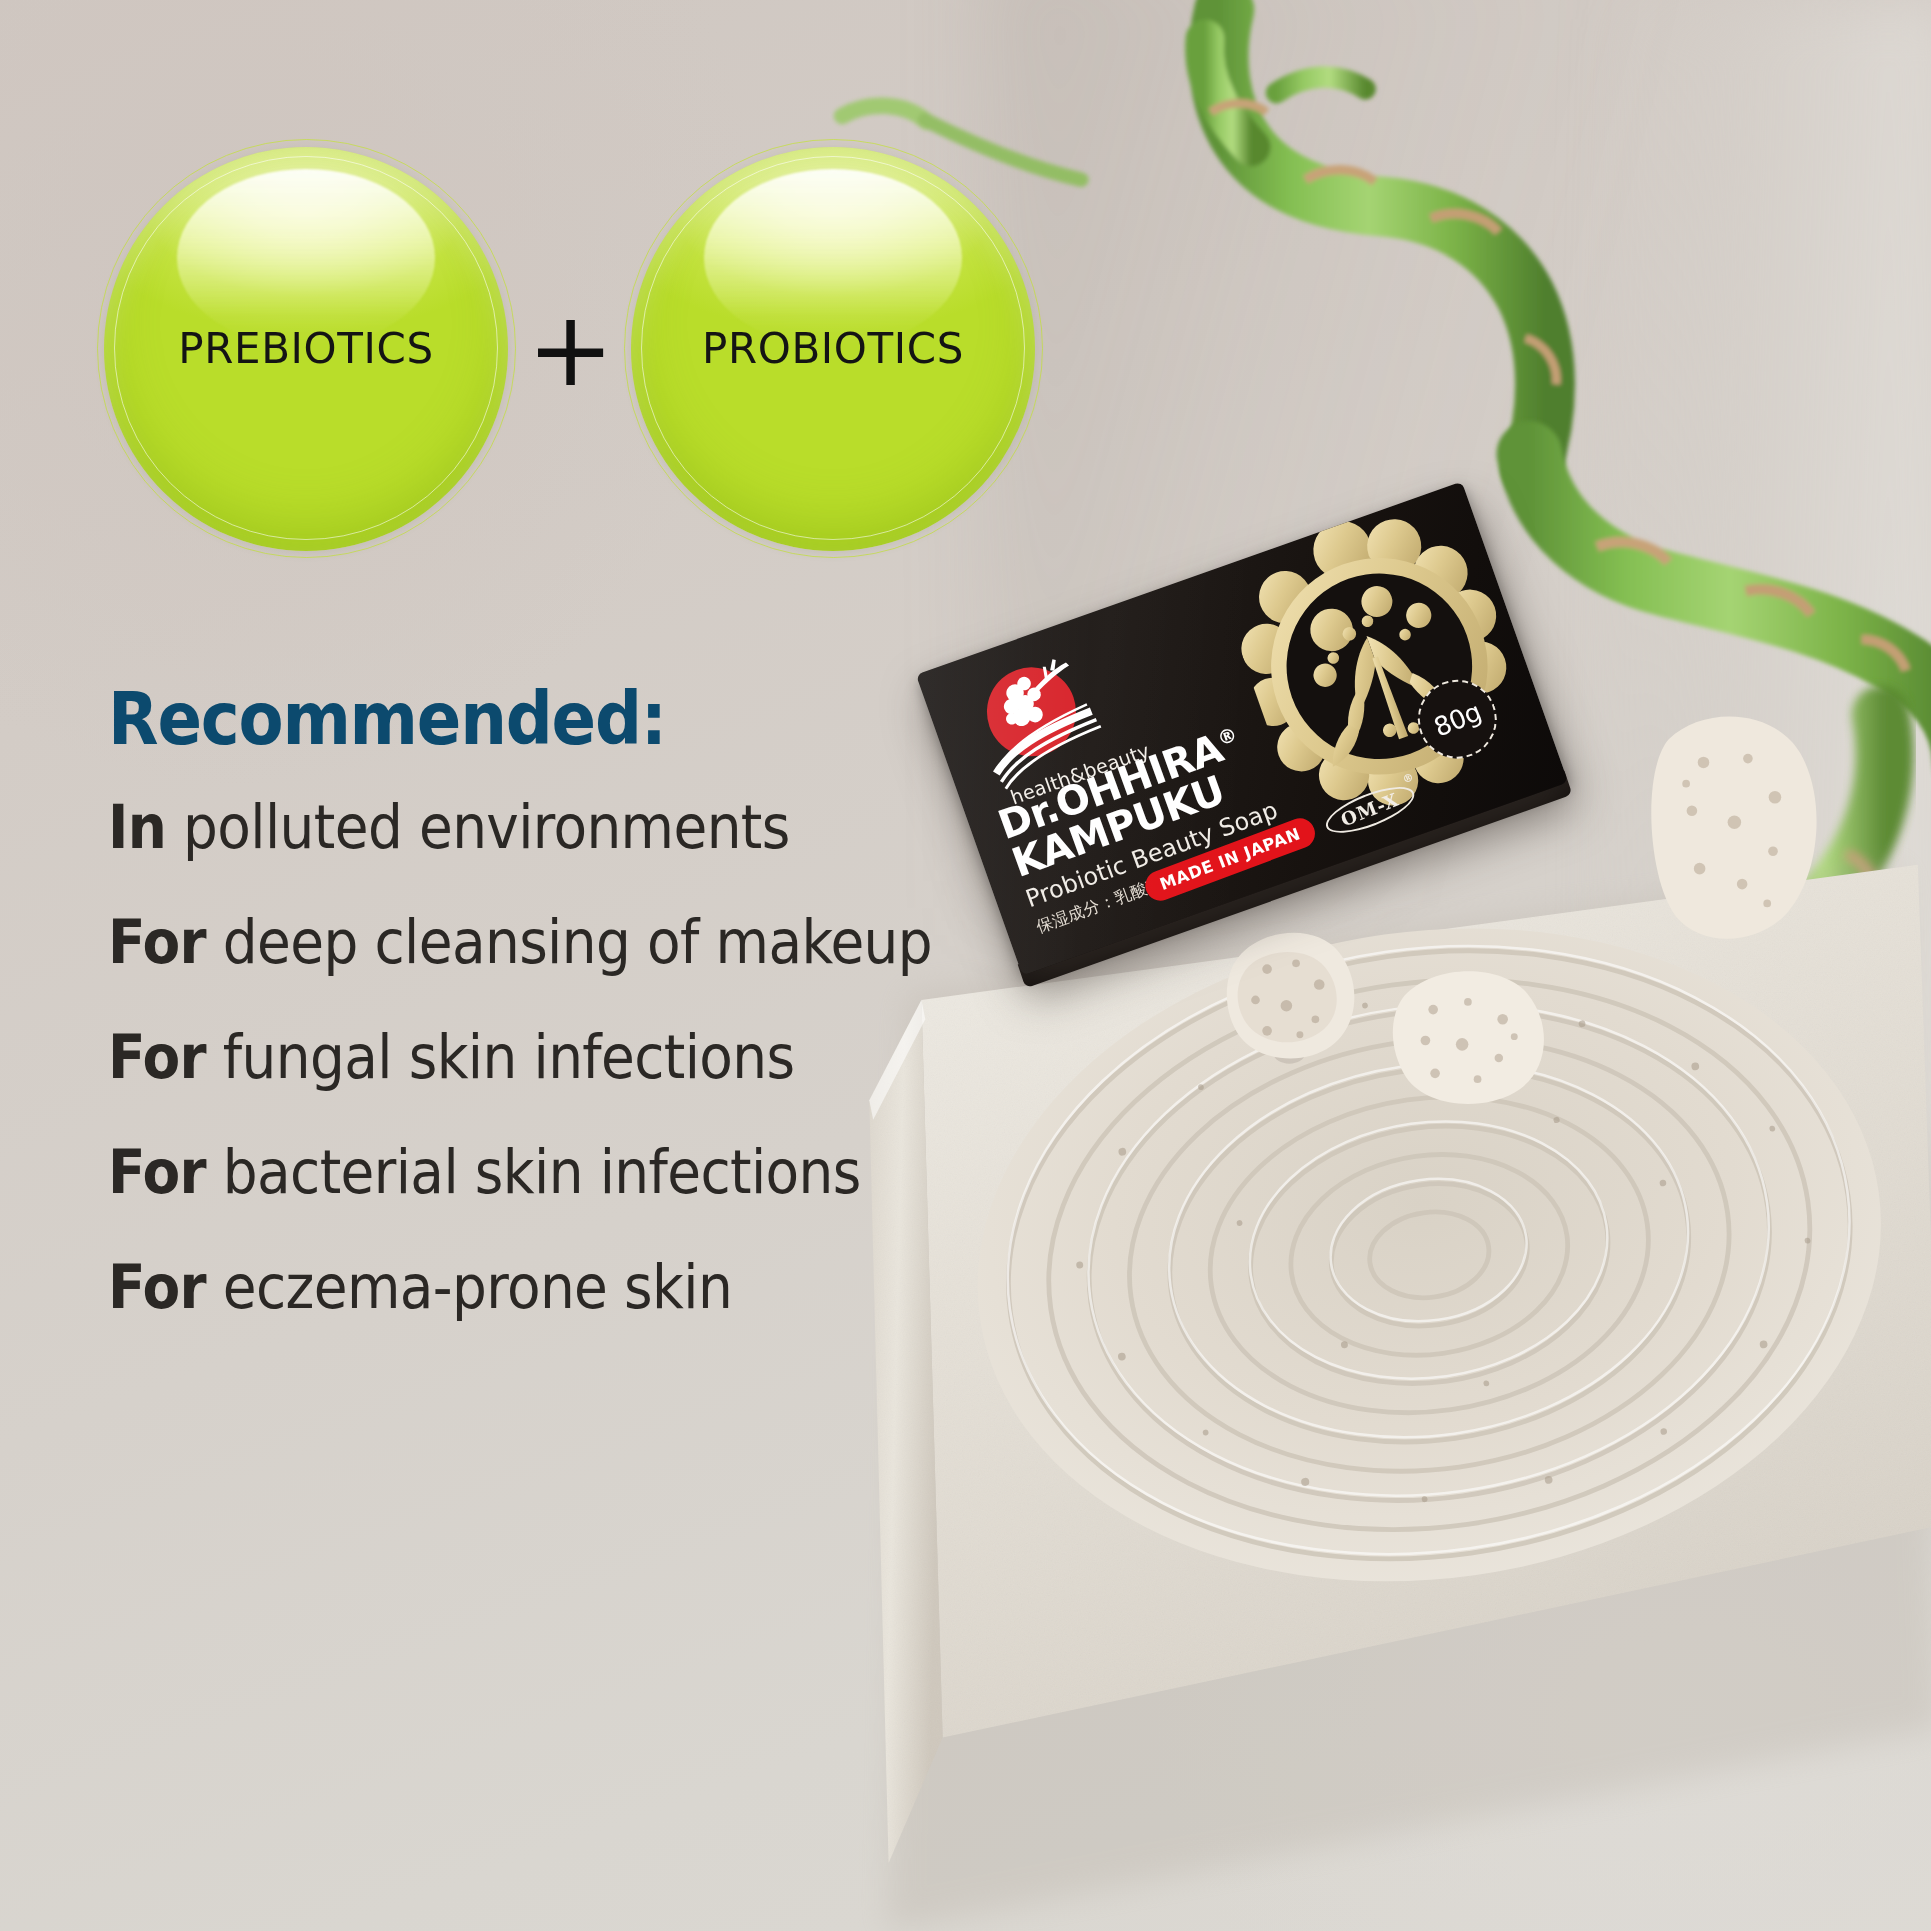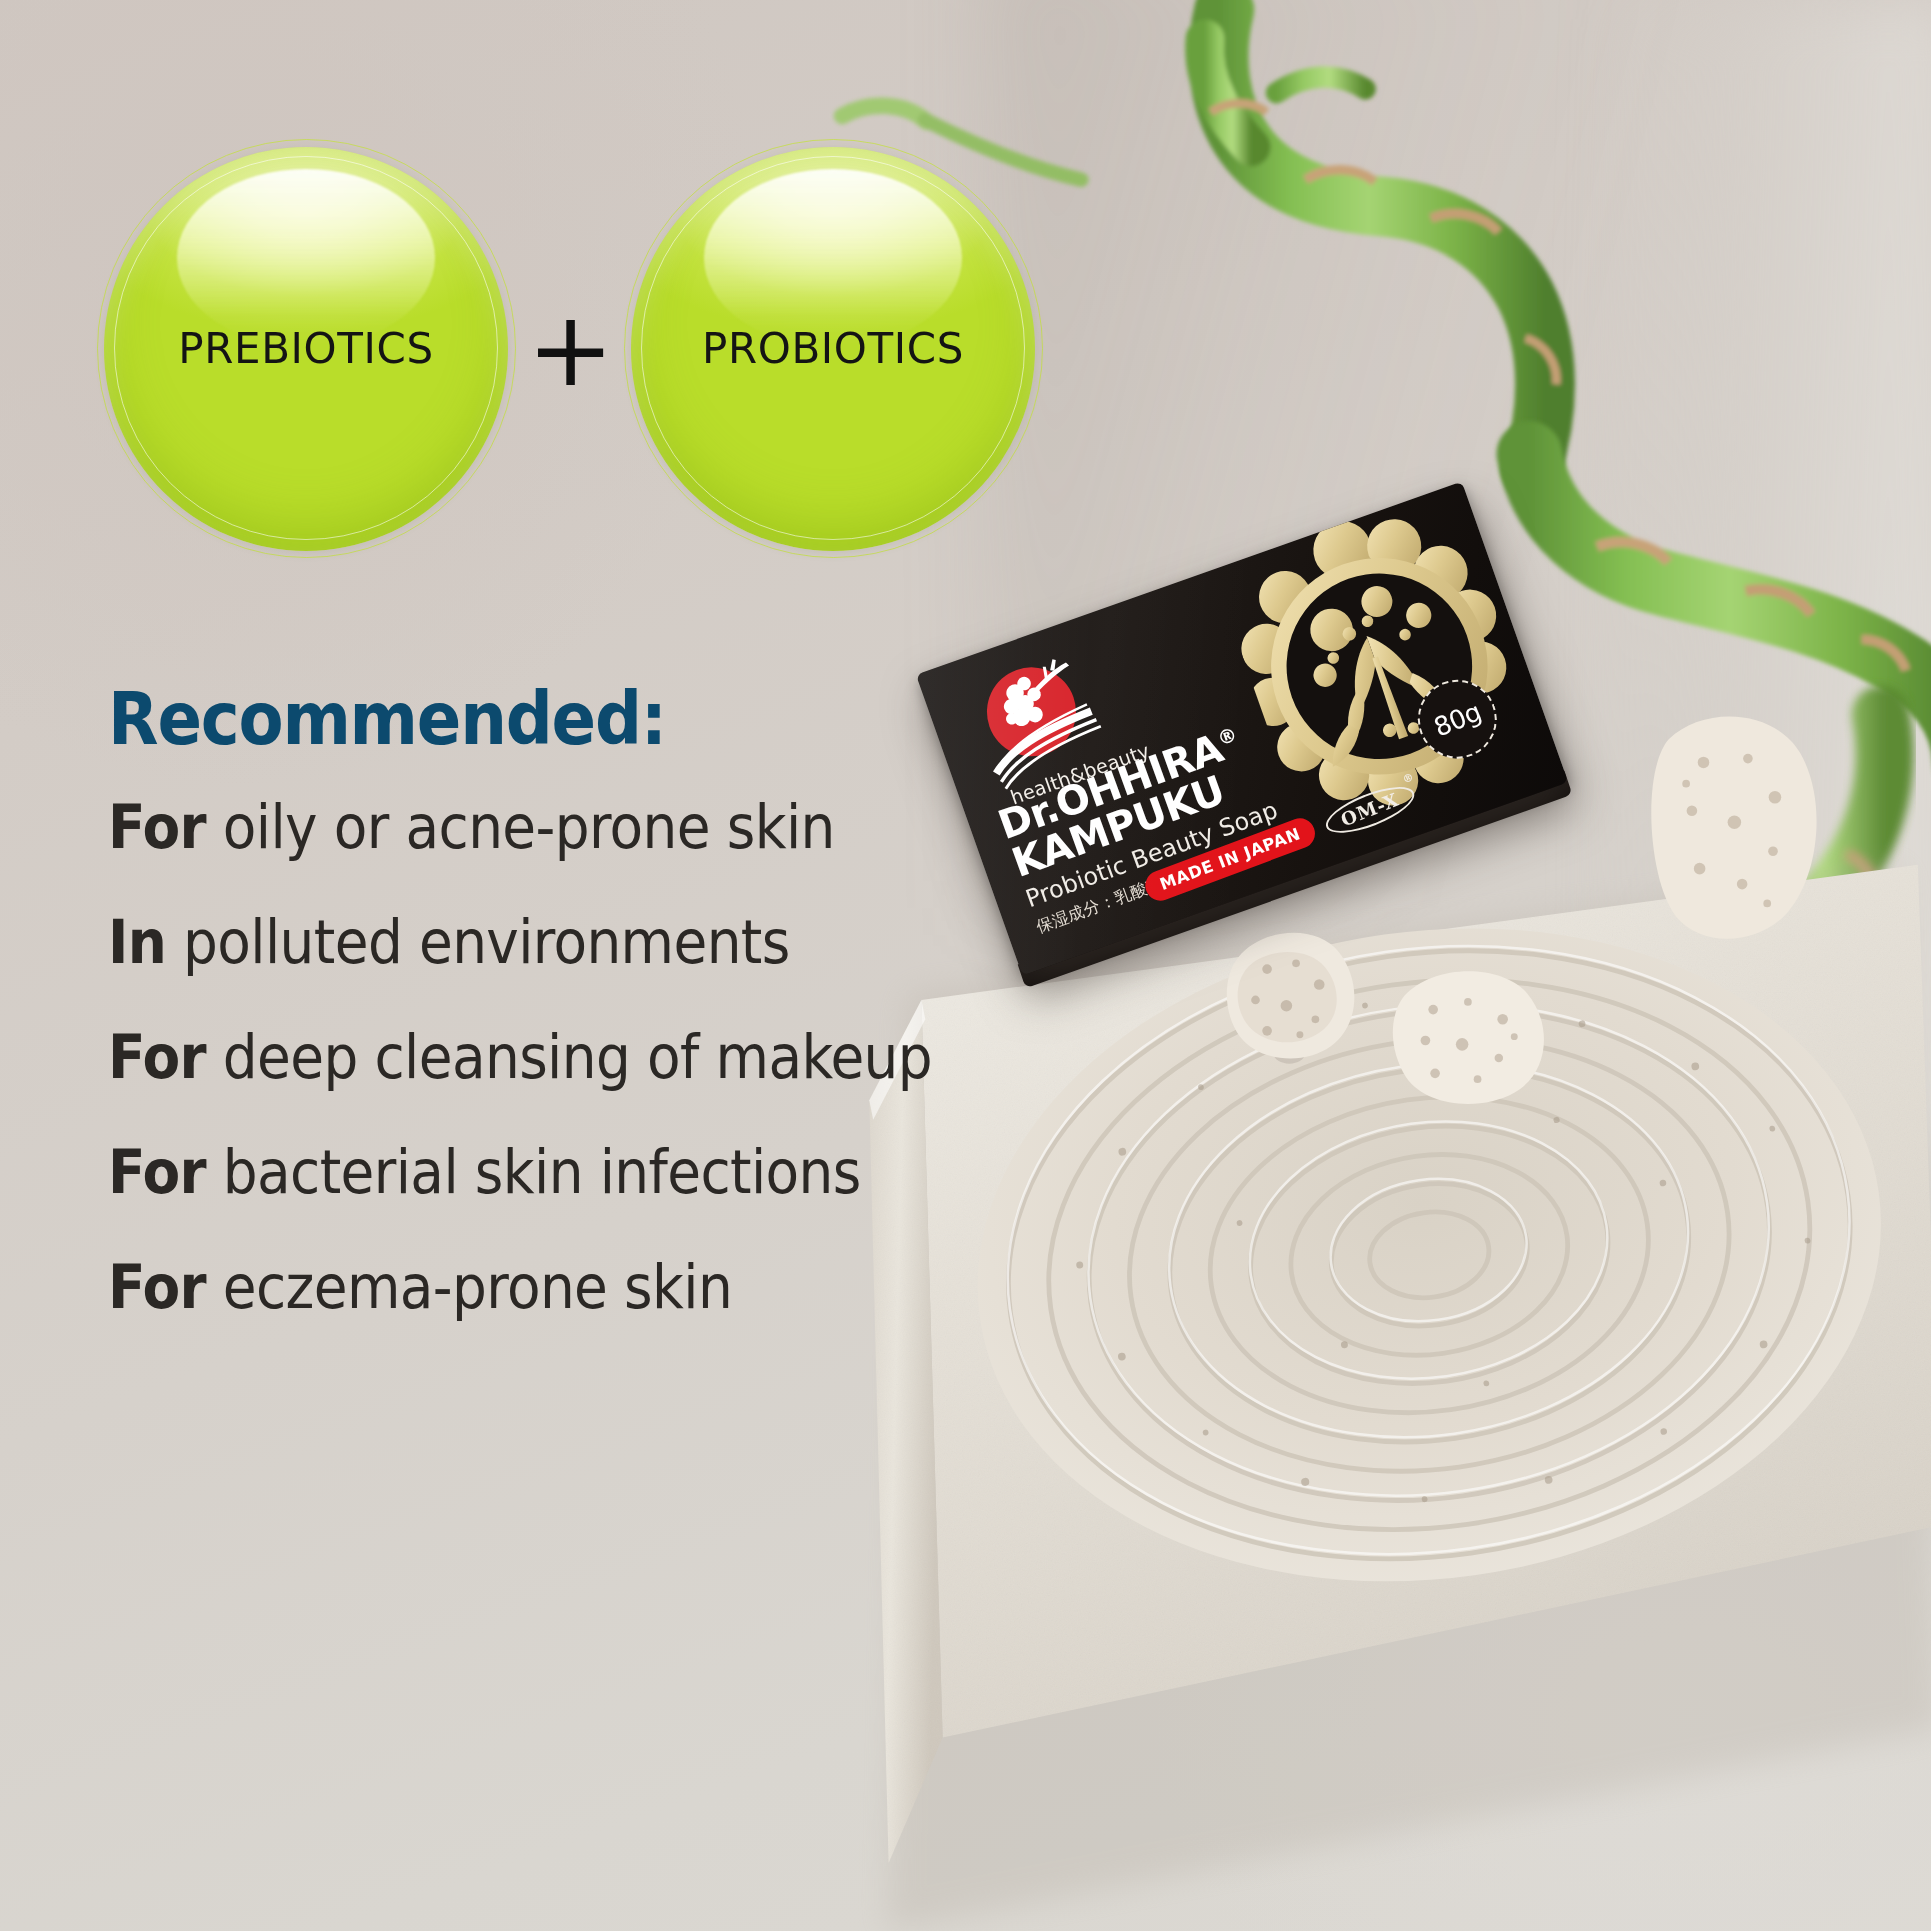--- a/index.html
+++ b/index.html
@@ -562,22 +562,22 @@
 
   <div class="bubble-ring" id="ring-right"></div>
   <div class="bubble" id="bubble-right">
     <div class="bubble-title">PROBIOTICS</div>
   </div>
   <div class="bubble-ring2" id="ring2-right"></div>
 
   <div class="content">
     <div class="headline">Recommended:</div>
     <ul class="rec-list" id="rec-list">
-        <li class="rec-item"><span class="lead">For</span><span class="rest"> oily or acne-prone skin</span></li>
         <li class="rec-item"><span class="lead">In</span><span class="rest"> polluted environments</span></li>
         <li class="rec-item"><span class="lead">For</span><span class="rest"> deep cleansing of makeup</span></li>
+        <li class="rec-item"><span class="lead">For</span><span class="rest"> fungal skin infections</span></li>
         <li class="rec-item"><span class="lead">For</span><span class="rest"> bacterial skin infections</span></li>
         <li class="rec-item"><span class="lead">For</span><span class="rest"> eczema-prone skin</span></li>
       </ul>
   </div>
 
 </div>
 
 
 </body></html>

